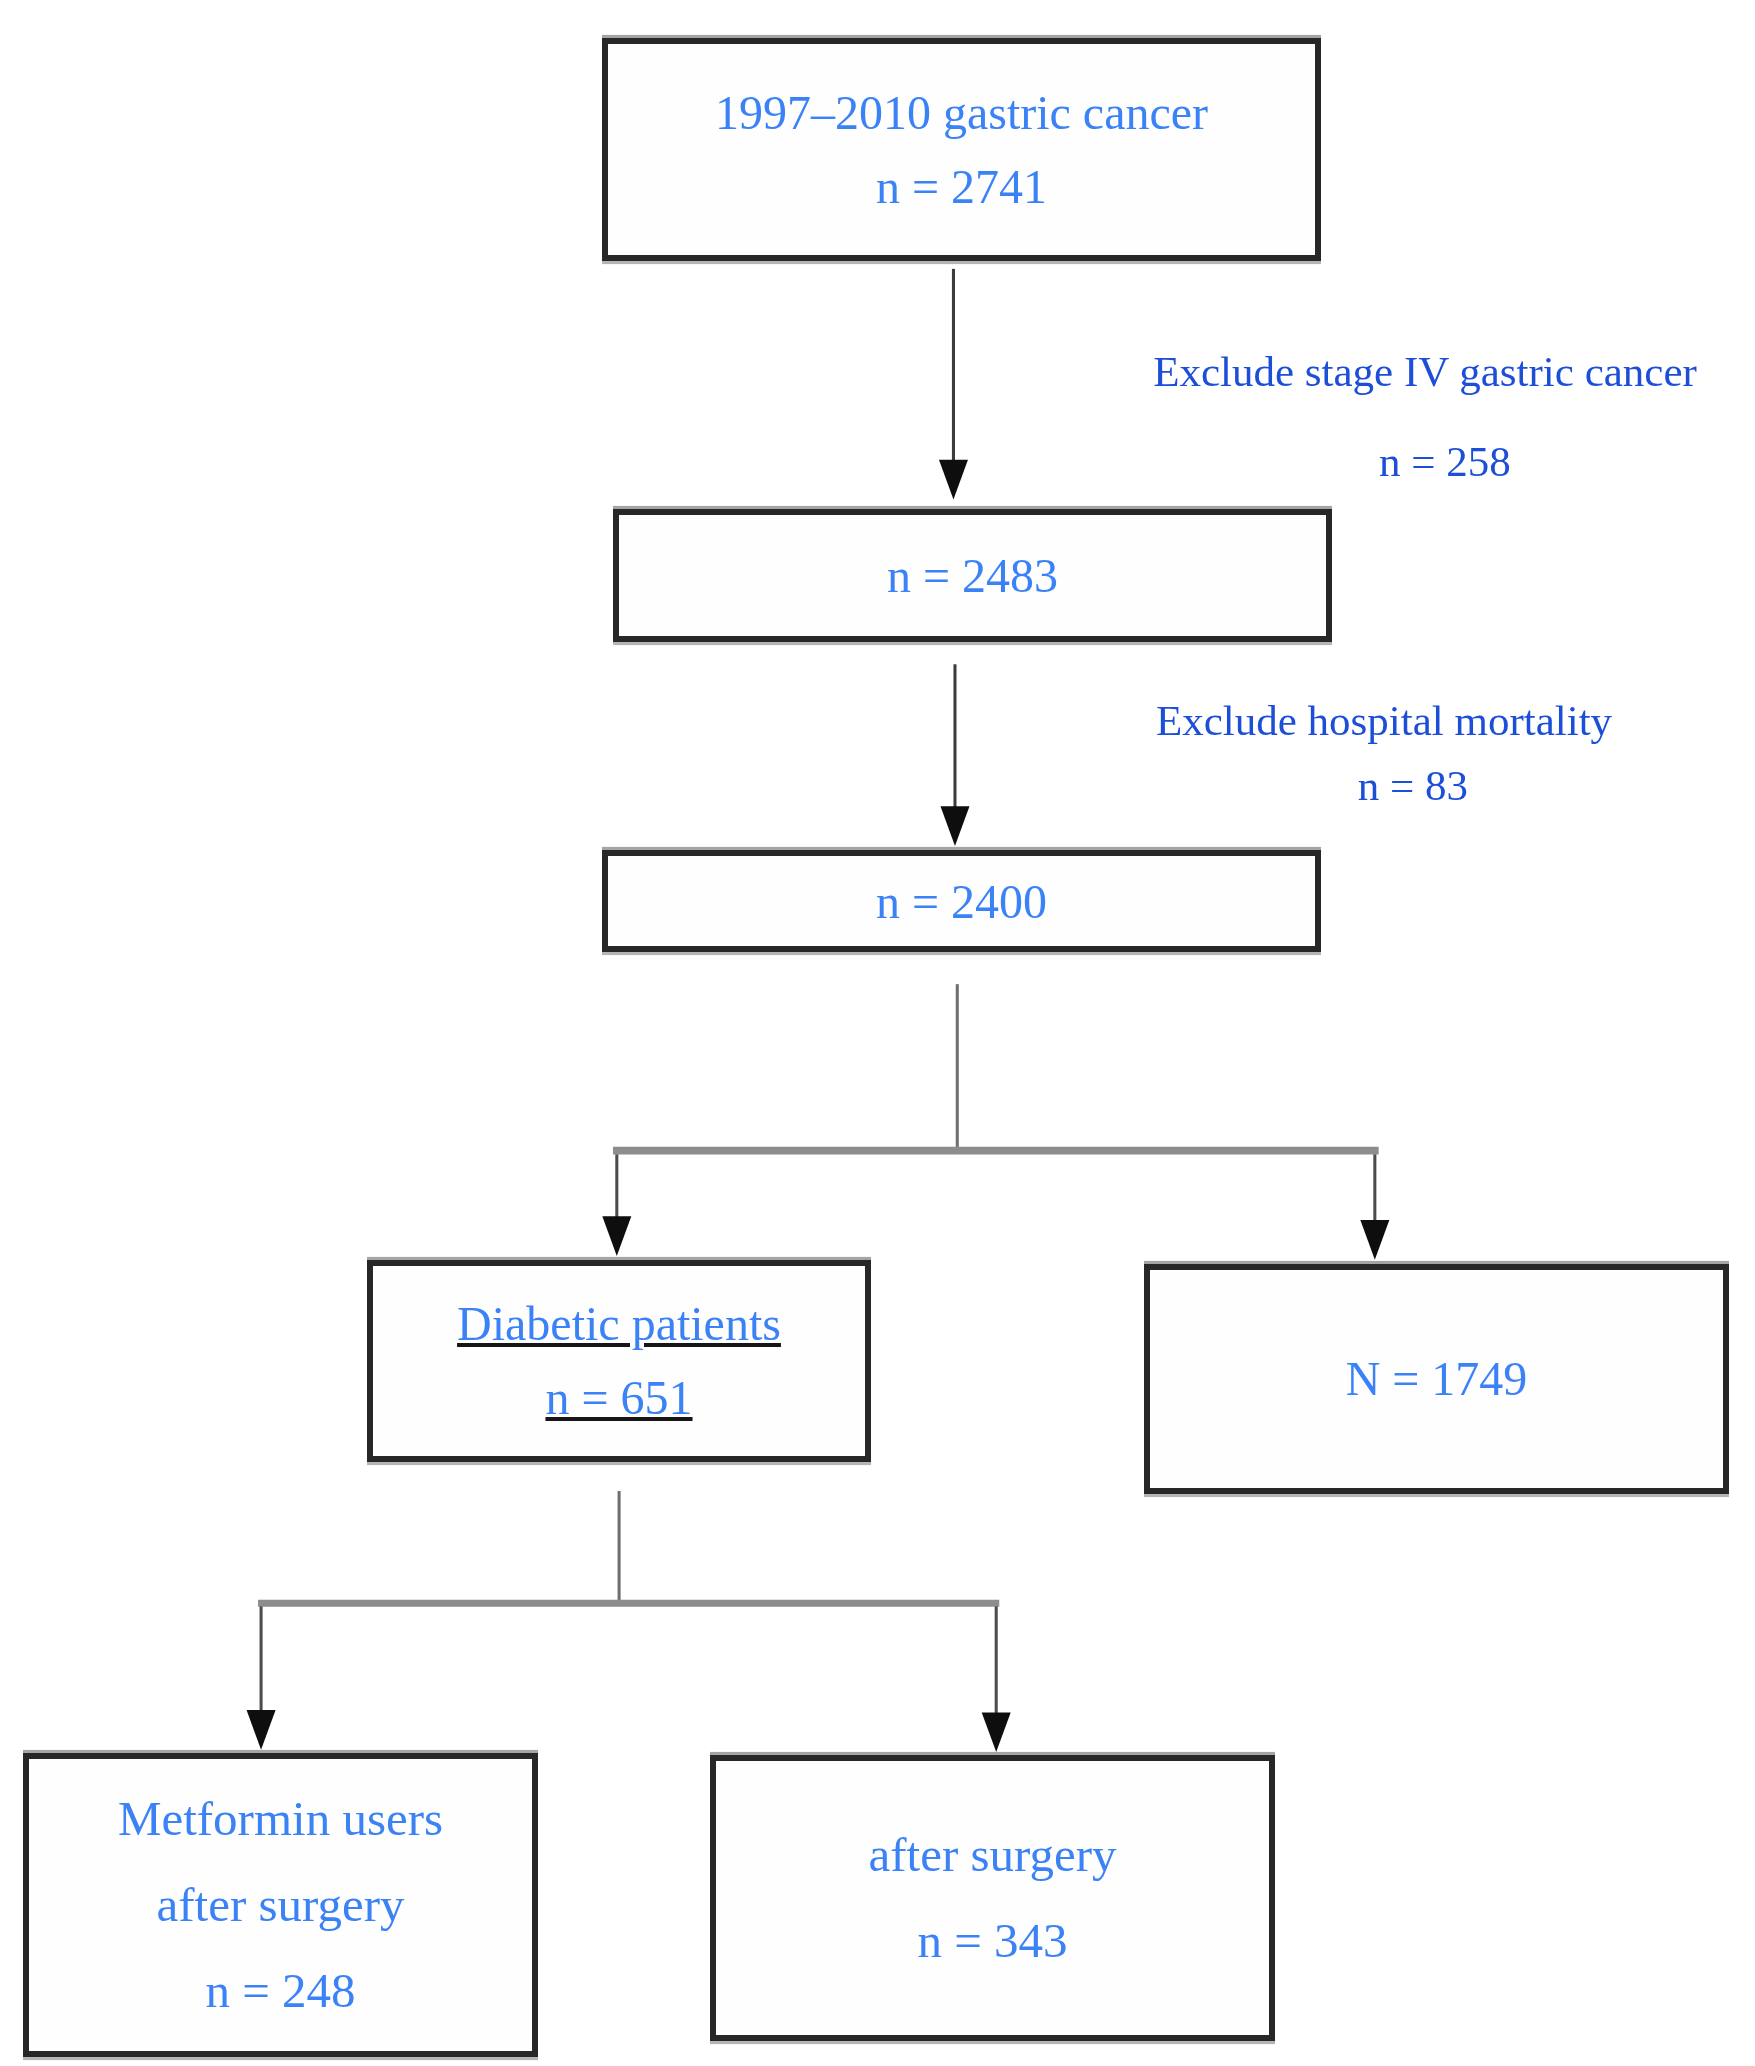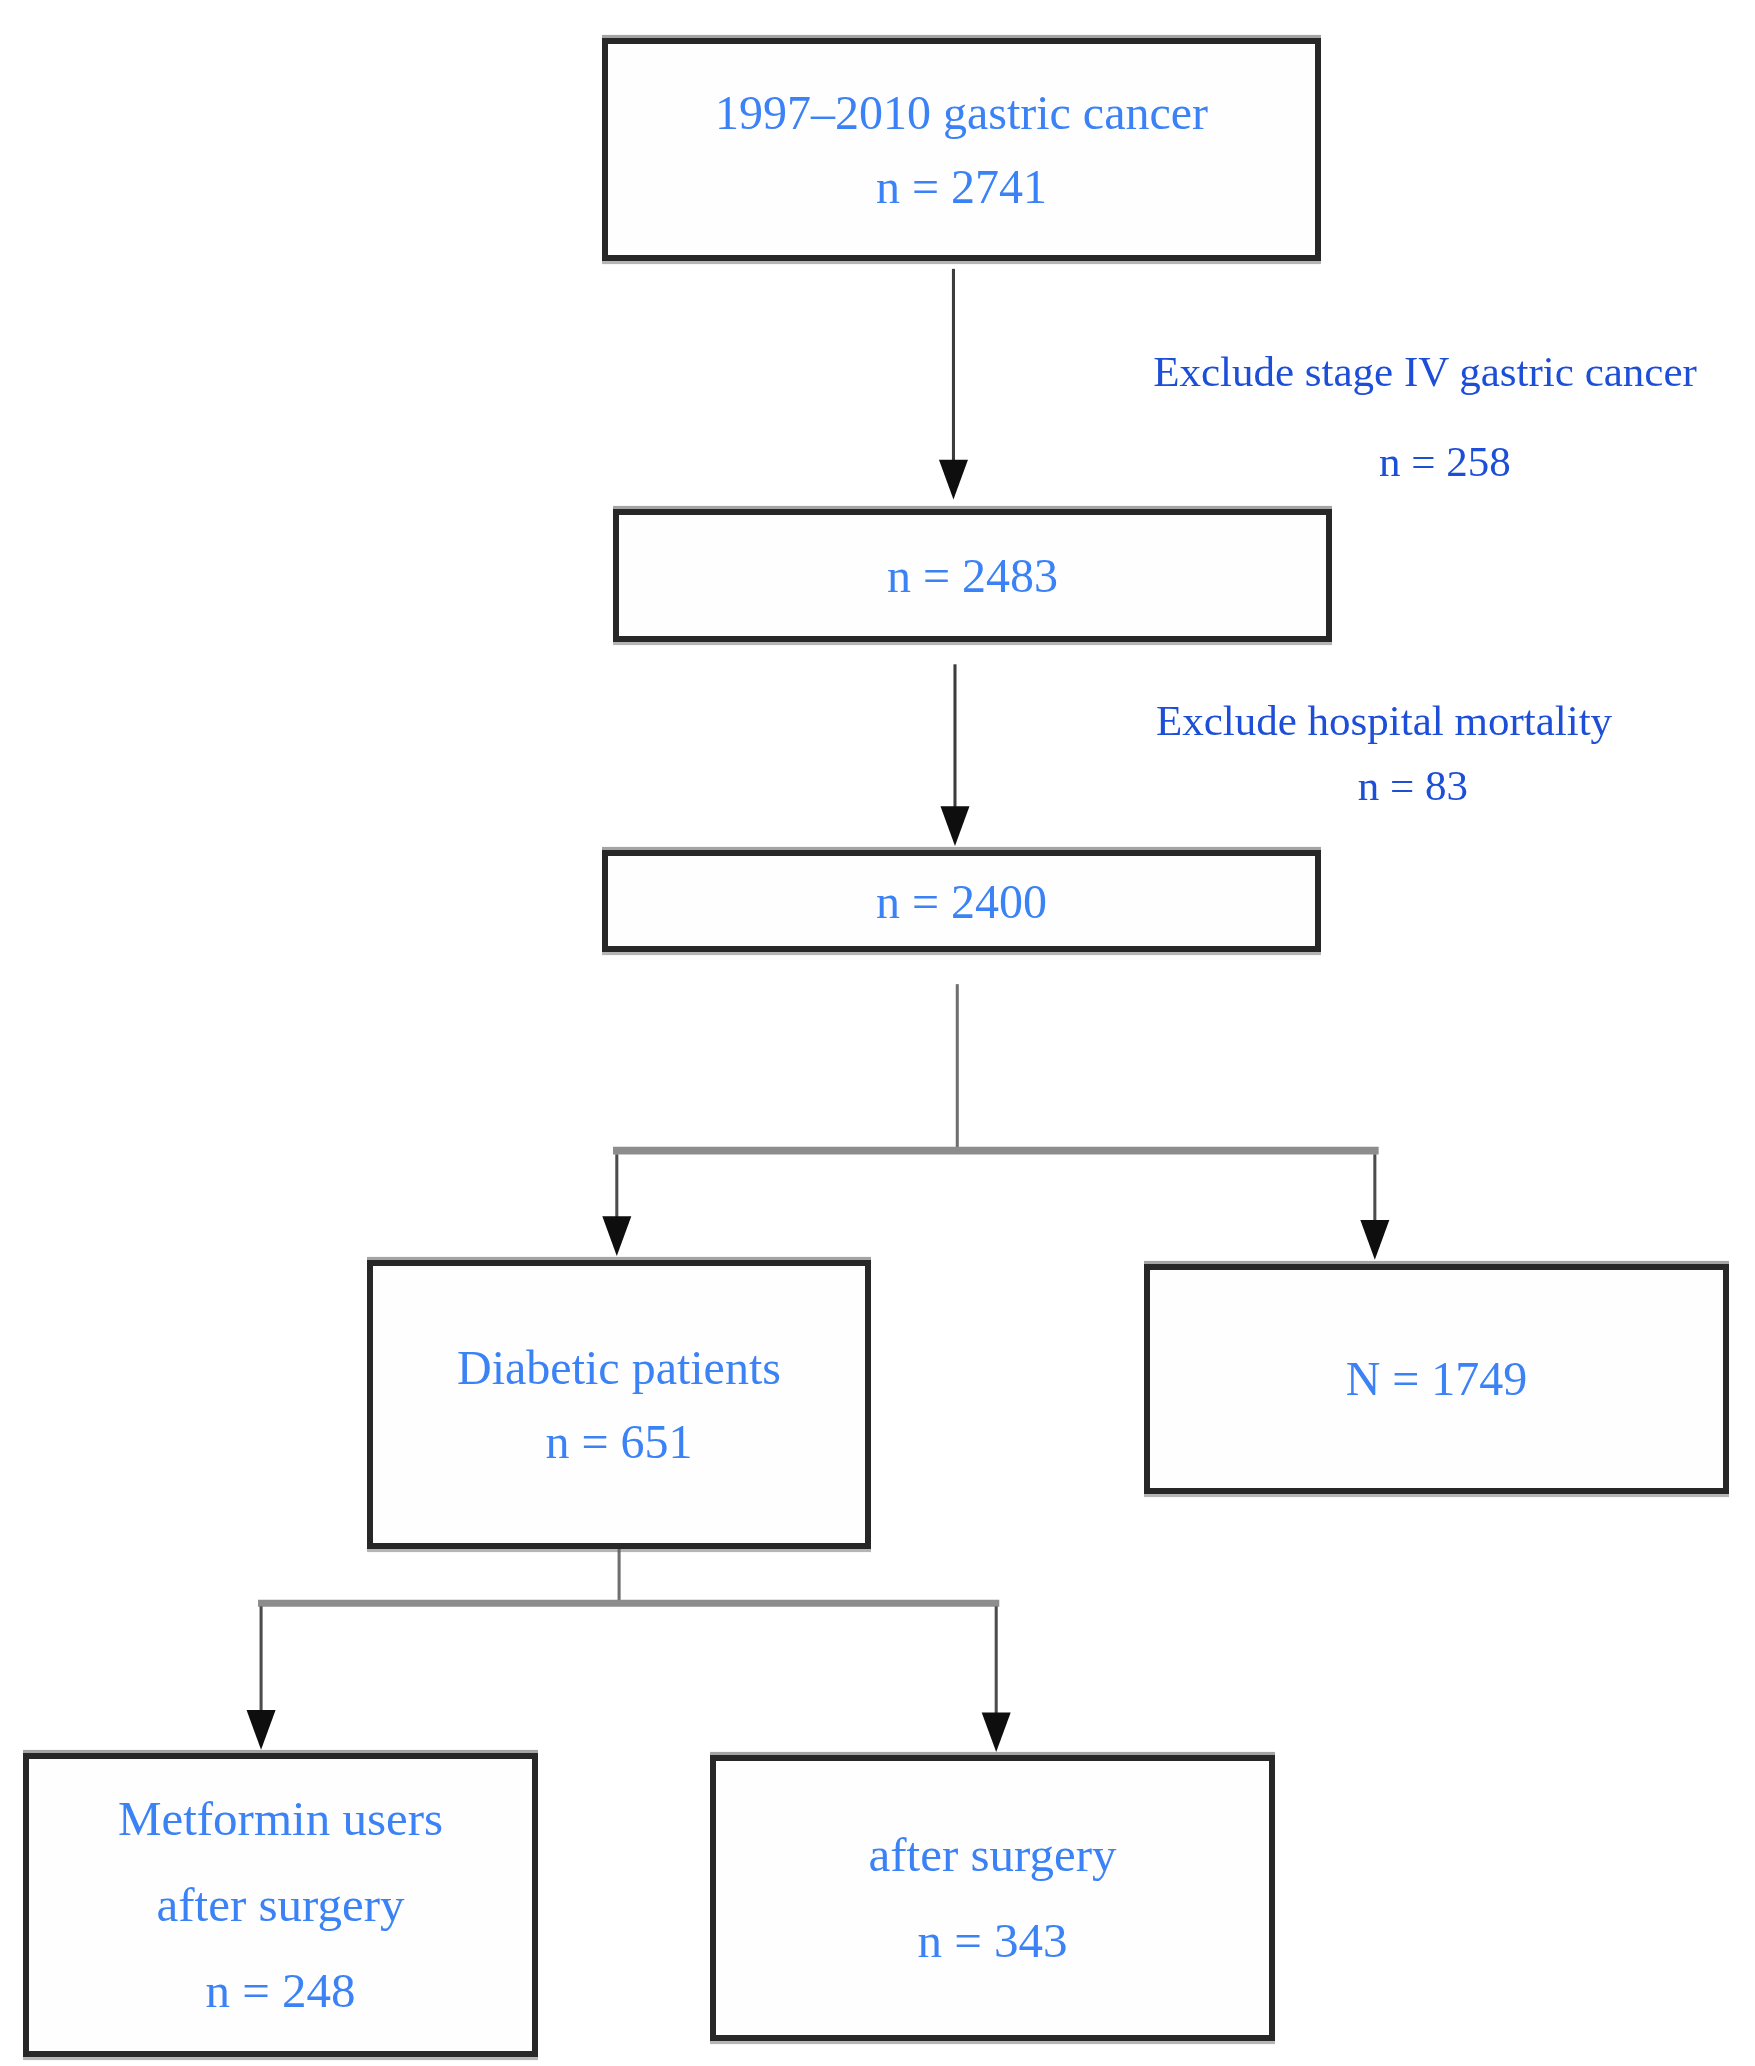--- a/index.html
+++ b/index.html
@@ -93,21 +93,21 @@
   </div>
 
   <div class="flow-box small" style="left:605px; top:509px; width:719px; height:133px;margin-left:8px;">
     <span class="line">n = 2483</span>
   </div>
 
   <div class="flow-box small" style="left:602px; top:850px; width:719px; height:102px;">
     <span class="line">n = 2400</span>
   </div>
 
-  <div class="flow-box" style="left:367px; top:1260px; width:504px; height:289px;">
+  <div class="flow-box" style="left:367px; top:1260px; width:504px; height:202px;text-decoration:underline;">
     <span class="line">Diabetic patients</span>
     <span class="line">n = 651</span>
   </div>
 
   <div class="flow-box" style="left:1144px; top:1264px; width:585px; height:230px;">
     <span class="line">N = 1749</span>
   </div>
 
   <div class="flow-box bottom" style="left:23px; top:1753px; width:515px; height:304px;">
     <span class="line">Metformin users</span>

